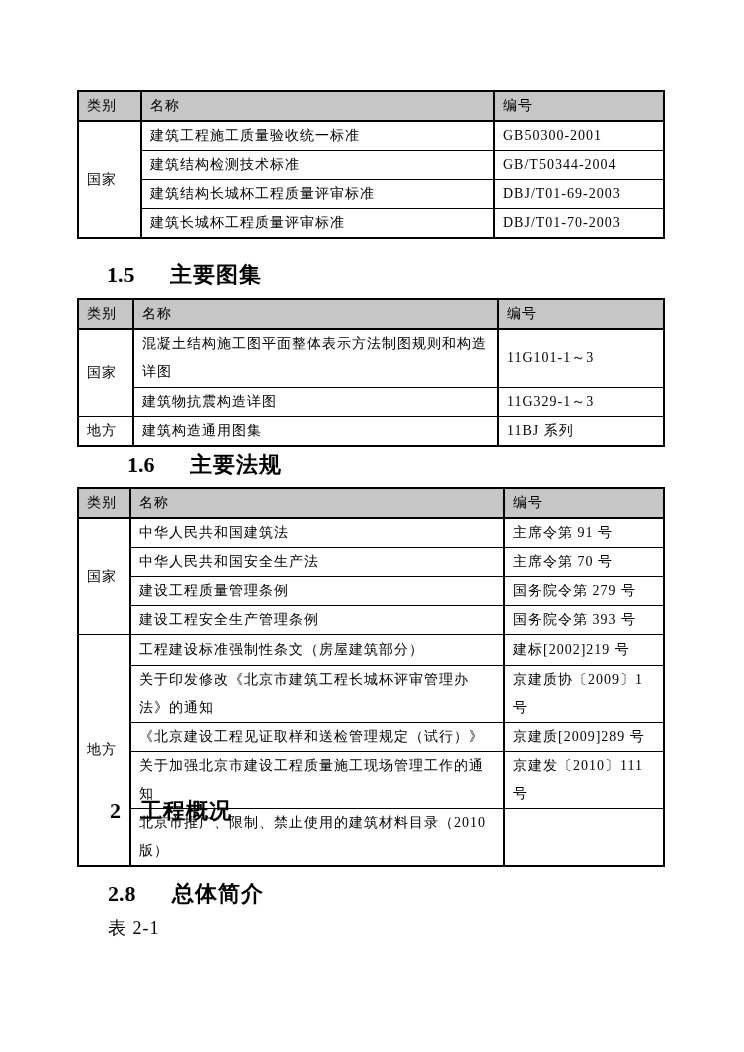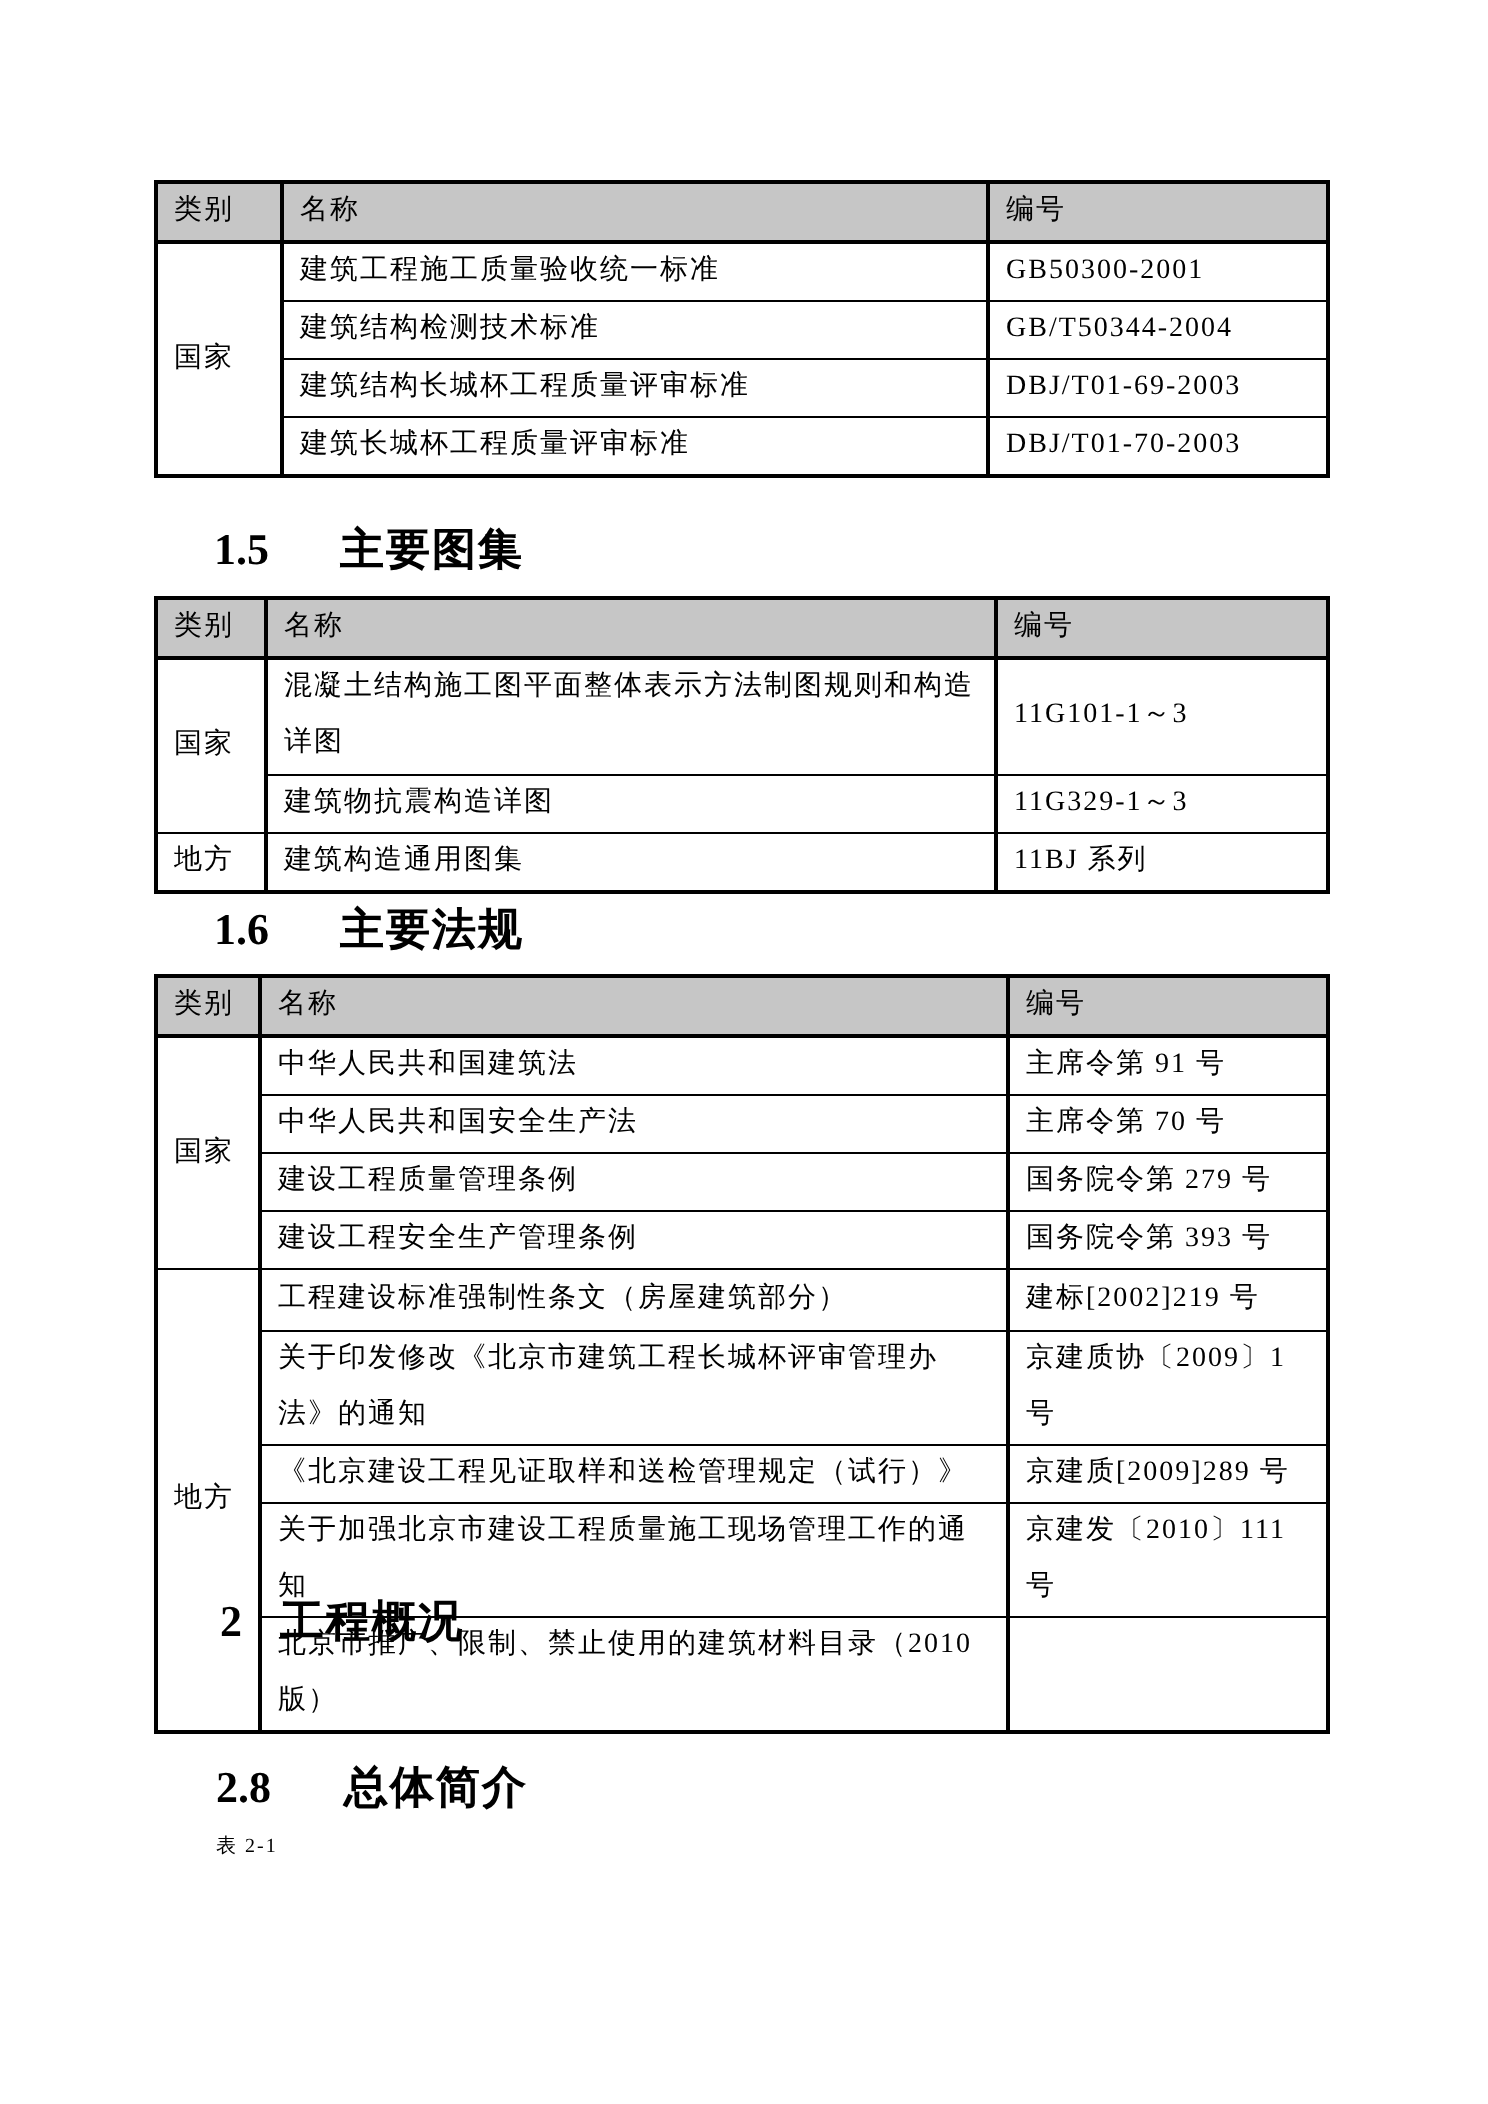--- a/index.html
+++ b/index.html
@@ -55,28 +55,28 @@
 
   .heading {
     position: absolute;
     font-weight: bold;
     font-size: 22px;
     letter-spacing: 1px;
     white-space: nowrap;
   }
   .hnum { display: inline-block; letter-spacing: 0; }
   .h15 { top: 260px; left: 107px; } .h15 .hnum { width: 63px; }
-  .h16 { top: 450px; left: 107px; } .h16 .hnum { width: 63px; }
+  .h16 { top: 450px; left: 107px; } .h16 .hnum { width: 63px; margin-left: 20px; }
   .h2  { top: 796px; left: 110px; } .h2  .hnum { width: 30px; }
   .h21 { top: 879px; left: 108px; } .h21 .hnum { width: 64px; }
 
   .caption {
     position: absolute;
     top: 916px; left: 108px;
-    font-size: 10px;
+    font-size: 18px;
     letter-spacing: 1px;
   }
 </style>
 </head>
 <body>
 
 <div class="page">
 
   <table class="doc-table t1">
     <colgroup>

